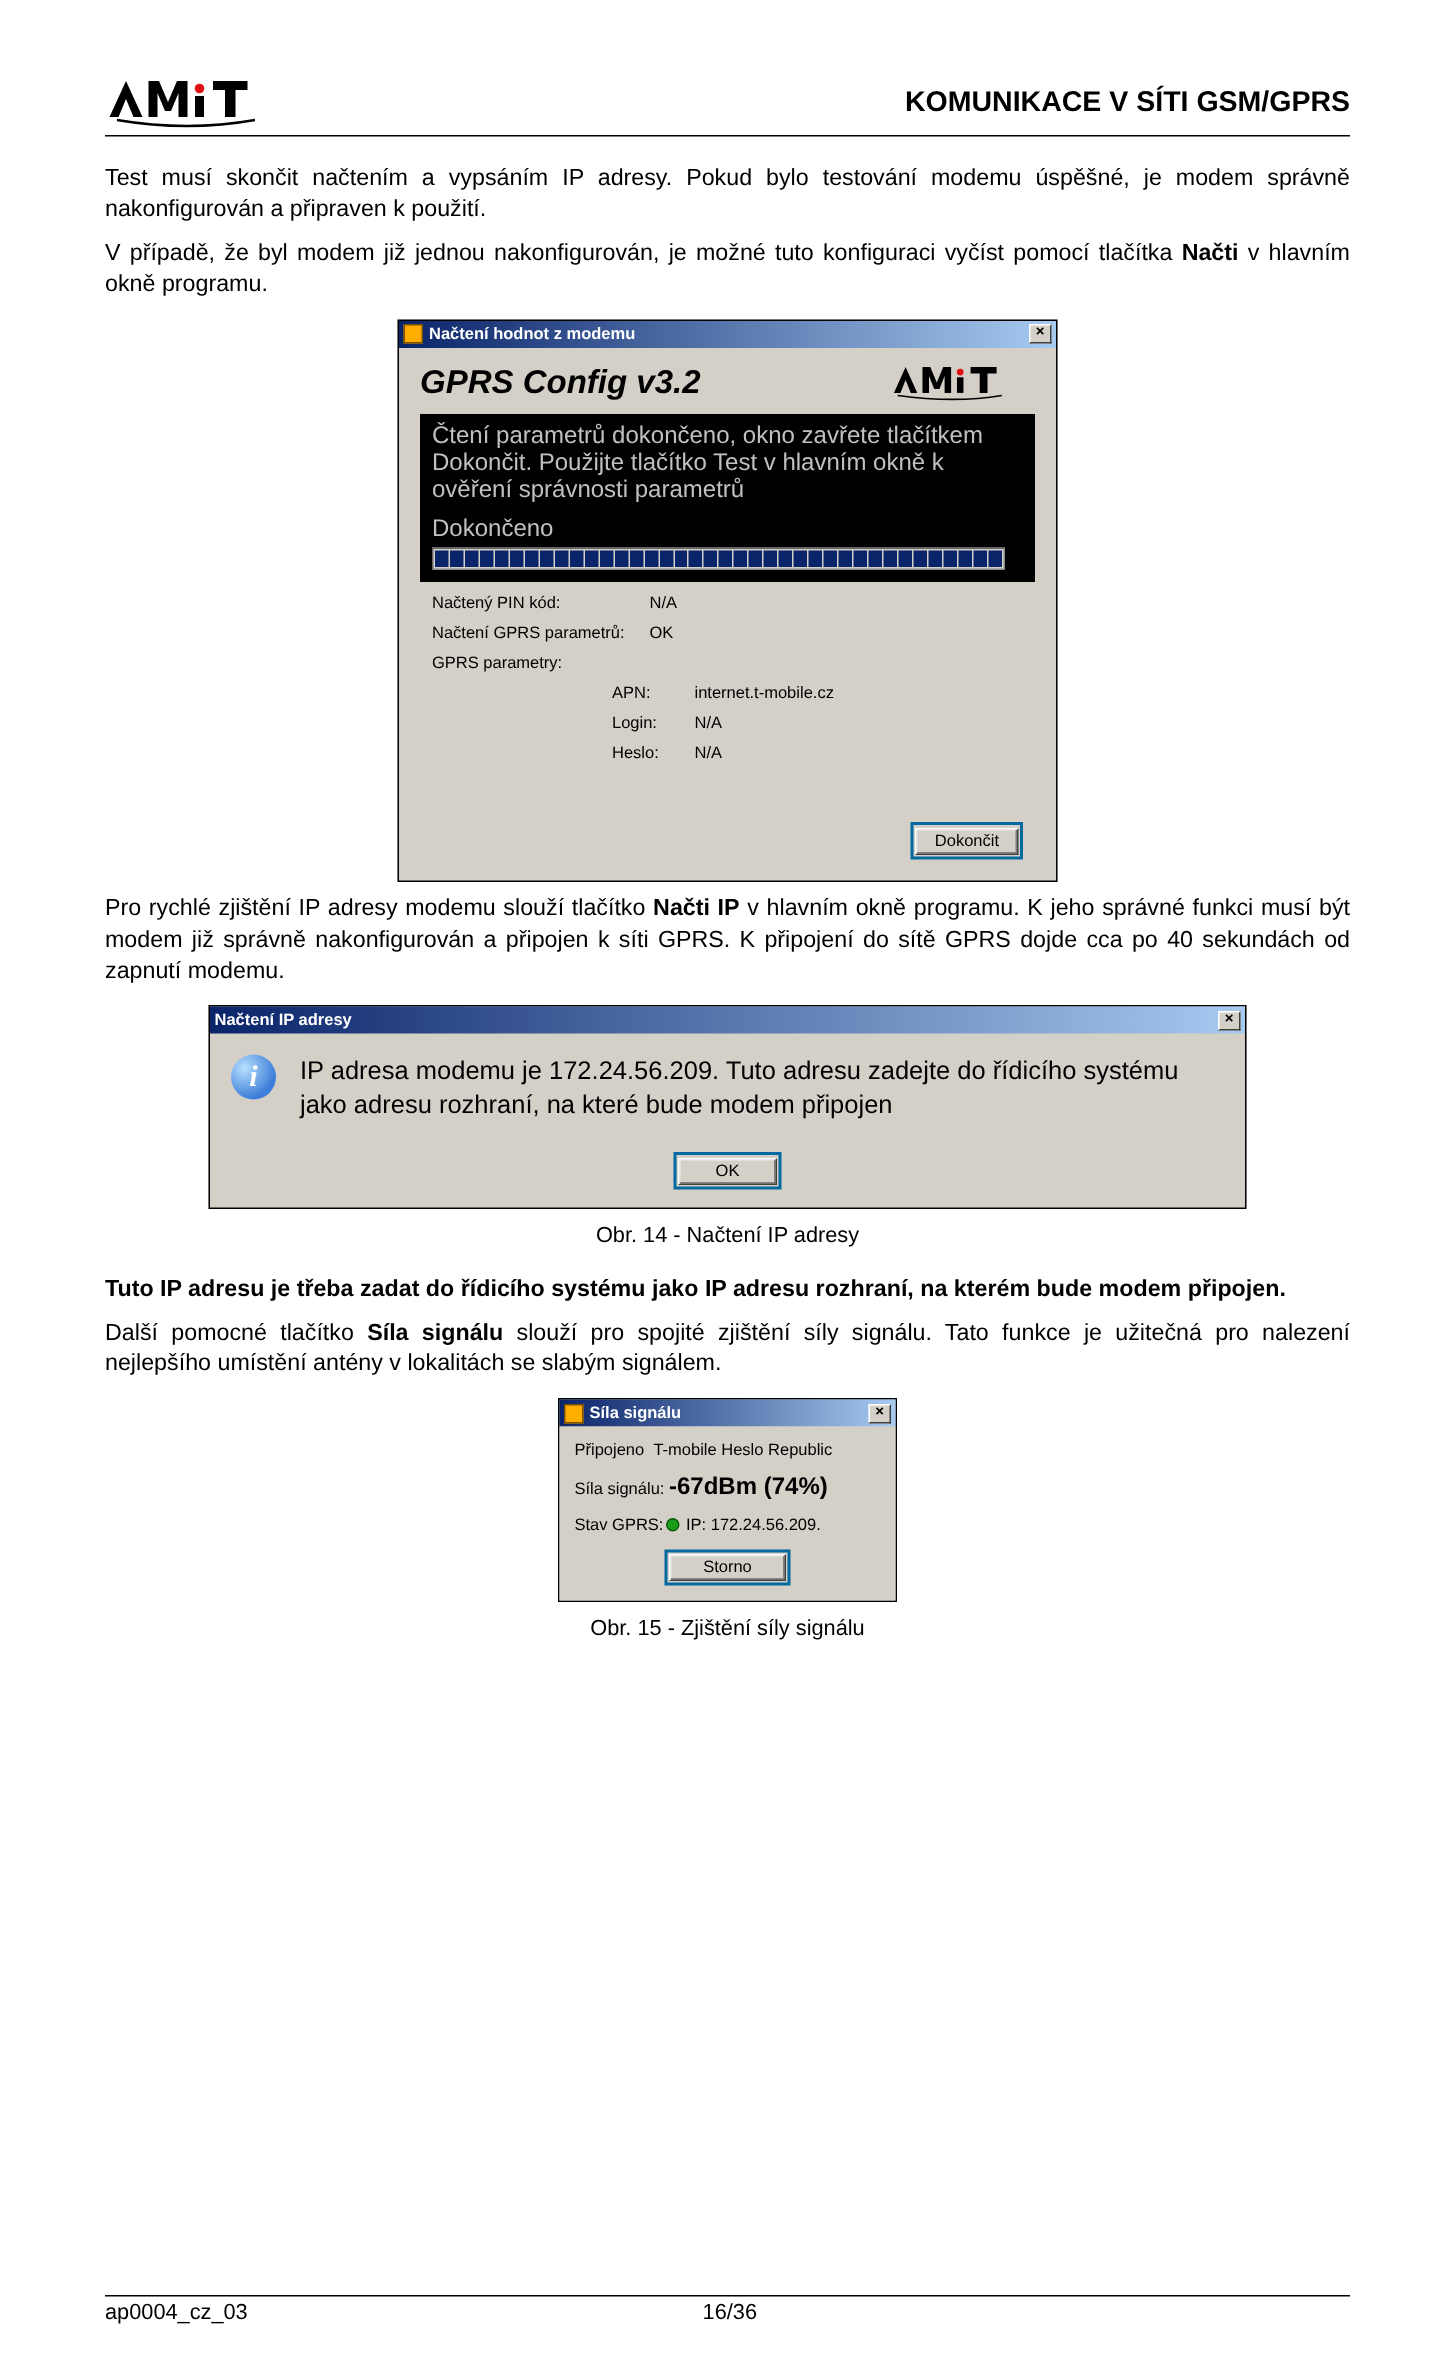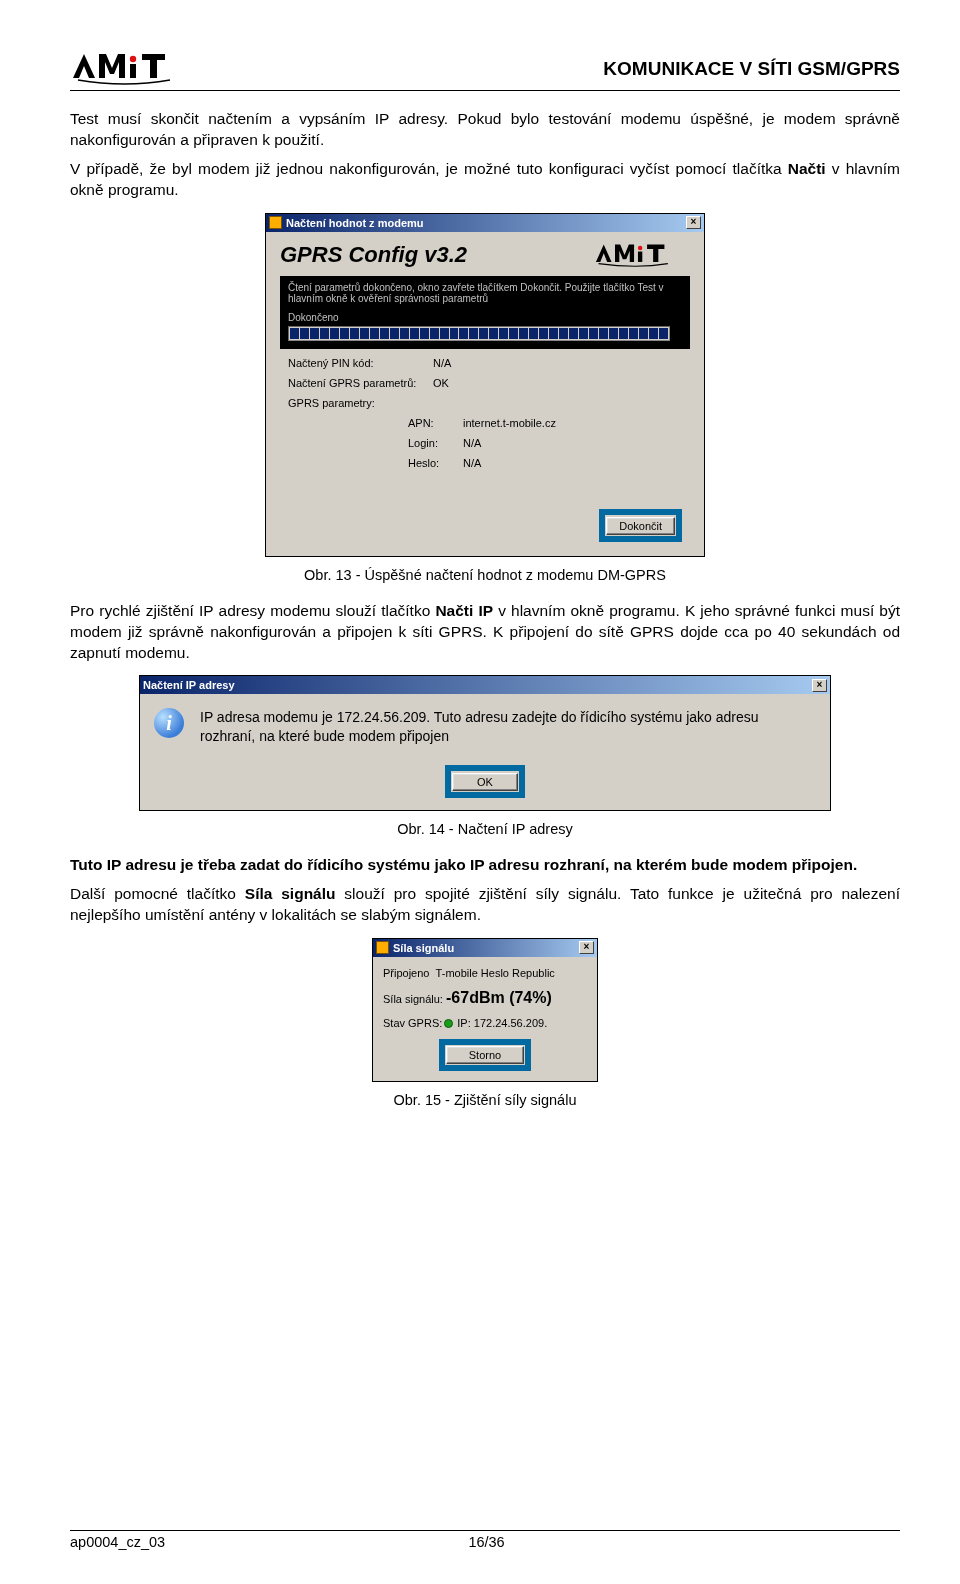--- a/index.html
+++ b/index.html
@@ -17,46 +17,46 @@
   .footer-left { width: 48%; }
   .footer-right { }
 
   
   .dlg { display: inline-block; text-align: left; background: #d4d0c8; border: 1px solid #000; font-family: Tahoma, Arial, sans-serif; }
   .dlg .titlebar { background: linear-gradient(to right, #0a246a, #a6caf0); color: #fff; font-size: 11px; font-weight: bold; padding: 2px 3px; display: flex; align-items: center; justify-content: space-between; height: 18px; }
   .dlg .titlebar .ticon { width: 13px; height: 13px; background: #ffae00; margin-right: 4px; display: inline-block; border: 1px solid #7a5200; }
   .dlg .titlebar .ttext { flex: 1; }
   .dlg .titlebar .closebtn { width: 15px; height: 13px; background: #d4d0c8; border: 1px solid #fff; border-right-color: #404040; border-bottom-color: #404040; font-size: 10px; font-family: Arial; line-height: 10px; text-align: center; color: #000; font-weight: bold; }
   .winbtn { background: #d4d0c8; border: 1px solid #fff; border-right-color: #404040; border-bottom-color: #404040; box-shadow: inset -1px -1px 0 #808080, inset 1px 1px 0 #dfdfdf; font-size: 11px; padding: 2px 12px; }
-  .defbtn { border: 6px solid #0369a1; padding: 1px; display: inline-block; }
+  .defbtn { border: 2px solid #0369a1; padding: 1px; display: inline-block; }
 
   
   .dlg1 { width: 440px; }
   .dlg1 .body { padding: 10px 14px 10px 14px; }
   .dlg1 .hdrow { display: flex; justify-content: space-between; align-items: flex-start; margin-bottom: 8px; }
   .dlg1 .big { font-family: Arial; font-size: 22px; font-weight: bold; font-style: italic; color: #000; }
   .dlg1 .amitlogo { width: 98px; height: 26px; }
-  .dlg1 .blackbar { background: #000; color: #c0c0c0; font-size: 10px; padding: 6px 20px 8px 8px; }
+  .dlg1 .blackbar { background: #000; color: #c0c0c0; font-size: 16px; padding: 6px 20px 8px 8px; }
   .dlg1 .blackbar .line1 { }
   .dlg1 .blackbar .done { margin-top: 8px; }
   .dlg1 .prog { height: 15px; background: #d4d0c8; border: 1px solid #888; border-top-color:#666; border-left-color:#666; margin-top: 3px; padding: 1px; display: flex; gap: 1px; }
   .dlg1 .prog span { background: #0a246a; flex: 1; }
   .dlg1 .row { display: flex; font-size: 11px; color: #000; margin-top: 8px; padding: 0 8px; }
   .dlg1 .row .lbl { width: 145px; }
   .dlg1 .row.indent .lbl { padding-left: 120px; width: 175px; }
   .dlg1 .gpsh { font-size: 11px; padding: 8px 8px 0 8px; }
   .dlg1 .btnrow { text-align: right; padding: 40px 8px 4px 0; }
 
   
   .dlg2 { width: 692px; }
   .dlg2 .titlebar { background: linear-gradient(to right, #0a246a, #a6caf0); }
   .dlg2 .body2 { padding: 14px 14px 12px 14px; display: flex; align-items: flex-start; }
   .dlg2 .infoicon { width: 30px; height: 30px; border-radius: 50%; background: radial-gradient(circle at 30% 30%, #b8e0ff, #3b7dd8 70%); display: flex; align-items: center; justify-content: center; margin-right: 16px; flex-shrink: 0; }
   .dlg2 .infoicon span { color: #fff; font-family: Georgia, serif; font-size: 20px; font-weight: bold; font-style: italic; }
-  .dlg2 .msg { font-size: 14px; line-height: 1.3; }
+  .dlg2 .msg { font-size: 17px; line-height: 1.3; }
   .dlg2 .okrow { text-align: center; padding: 8px 0 12px 0; }
 
   
   .dlg3 { width: 226px; }
   .dlg3 .body3 { background: #d4d0c8; padding: 10px 10px 10px 10px; font-size: 11px; }
   .dlg3 .r { margin-bottom: 10px; }
   .dlg3 .sig { font-family: Arial; font-size: 16px; font-weight: bold; }
   .dlg3 .dot { width: 9px; height: 9px; border-radius: 50%; background: #1a9e1a; display: inline-block; margin: 0 4px -1px 2px; border: 1px solid #0a5a0a; }
   .dlg3 .btnrow3 { text-align: center; margin-top: 8px; }
 </style>
@@ -166,21 +166,20 @@
             <span>N/A</span>
           </div>
         <div class="row indent">
             <span class="lbl">Heslo:</span>
             <span>N/A</span>
           </div>
         <div class="btnrow"><span class="defbtn"><button class="winbtn">Dokončit</button></span></div>
       </div>
     </div>
   </div>
-  <div class="caption">Obr. 13 -  Úspěšné načtení hodnot z modemu DM-GPRS</div>
 
   <p class="body-text">
     <span>Pro rychlé zjištění IP adresy modemu slouží tlačítko </span><span class="bold">Načti IP</span><span> v hlavním okně programu. K jeho správné funkci musí být modem již správně nakonfigurován a připojen k síti GPRS. K připojení do sítě GPRS dojde cca po 40 sekundách od zapnutí modemu.</span>
   </p>
 
   <div class="figure">
     <div class="dlg dlg2">
       <div class="titlebar">
         <span class="ttext">Načtení IP adresy</span>
         <span class="closebtn">×</span>

